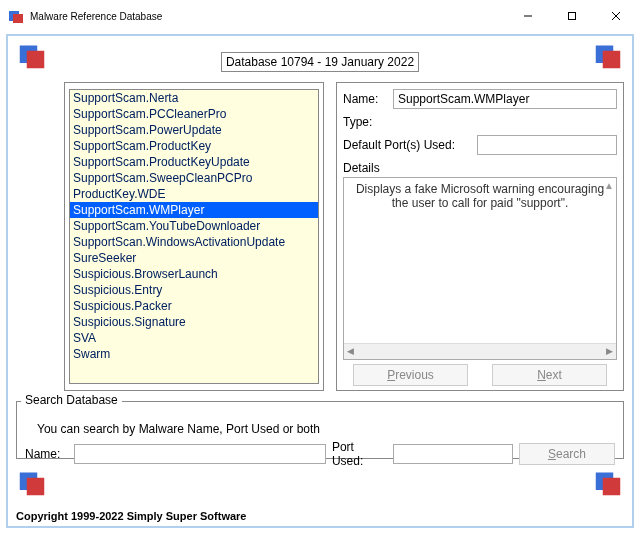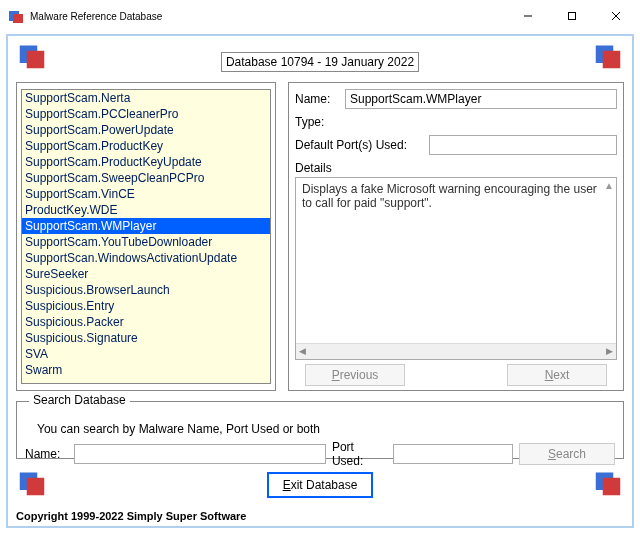--- a/index.html
+++ b/index.html
@@ -8,39 +8,39 @@
 .title-icon { width: 16px; height: 16px; margin: 0 6px; }
 .title-text { font-size: 10px; flex: 1; color: #000; }
 .win-btns { display: flex; }
 .win-btn { width: 44px; height: 30px; display: flex; align-items: center; justify-content: center; font-size: 11px; cursor: default; }
 .client { border: 2px solid #b0d0ee; margin: 2px 6px 6px 6px; height: 494px; background: #fff; display: flex; flex-direction: column; padding: 4px 8px 4px 8px; }
 .header-row { display: flex; align-items: center; justify-content: center; position: relative; height: 40px; margin-bottom: 4px; }
 .corner-icon { width: 28px; height: 28px; position: absolute; }
 .corner-icon.tl { left: 2px; top: 2px; }
 .corner-icon.tr { right: 2px; top: 2px; }
 .db-info { border: 1px solid #888; padding: 2px 4px; font-size: 12px; margin-top: 6px; }
-.main-row { display: flex; gap: 12px; height: 328px; }
+.main-row { display: flex; gap: 12px; height: 328px; margin-left: 48px; }
 .list-panel { border: 1px solid #888; width: 260px; display: flex; flex-direction: column; padding: 6px 4px 6px 4px; }
 .listbox { background: #ffffe0; border: 1px solid #888; flex: 1; overflow: hidden; font-size: 12px; line-height: 16px; }
 .list-item { padding: 0 3px; color: #002060; cursor: default; white-space: nowrap; }
 .list-item.selected { background: #0060ff; color: #fff; }
 .detail-panel { border: 1px solid #888; flex: 1; display: flex; flex-direction: column; padding: 6px 6px 4px 6px; }
 .field-row { display: flex; align-items: center; gap: 6px; margin-bottom: 6px; font-size: 12px; }
 .field-row label { width: 44px; }
 .field-row .textbox { border: 1px solid #aaa; flex: 1; padding: 2px 4px; height: 20px; }
 .field-row.ports label { width: 128px; }
 .detail-panel .dl { font-size: 12px; margin-bottom: 2px; }
-.details-area { border: 1px solid #aaa; flex: 1; position: relative; padding: 4px 6px; font-size: 12px; color: #333; }
+.details-area { border: 1px solid #aaa; flex: 1; position: relative; padding: 4px 6px; font-size: 12px; color: #333; text-align: center; }
 .scroll-hint { position: absolute; right: 2px; top: 2px; color: #999; font-size: 10px; }
 .hscroll { position: absolute; bottom: 0; left: 0; right: 0; height: 16px; background: #f0f0f0; border-top: 1px solid #ddd; display: flex; align-items: center; justify-content: space-between; padding: 0 3px; color: #888; font-size: 9px; }
 .nav-row { display: flex; justify-content: space-between; padding: 4px 10px 0 10px; }
-.nav-btn { width: 100px; height: 22px; border: 1px solid #ccc; background: #f6f6f6; font-size: 12px; color: #888; cursor: default; }
+.nav-btn { width: 115px; height: 22px; border: 1px solid #ccc; background: #f6f6f6; font-size: 12px; color: #888; cursor: default; }
 .nav-btn u { text-decoration: underline; }
 .search-panel { border: 1px solid #888; margin-top: 10px; padding: 2px 8px 8px 8px; position: relative; height: 58px; }
-.search-panel legend { position: absolute; top: -9px; left: 12px; background: #fff; padding: 0 4px; font-size: 12px; }
+.search-panel legend { position: absolute; top: -9px; left: 4px; background: #fff; padding: 0 4px; font-size: 12px; }
 .search-hint { font-size: 12px; margin: 18px 0 4px 12px; }
 .search-row { display: flex; align-items: center; gap: 6px; font-size: 12px; }
 .search-row label.nm { width: 44px; }
 .search-row .sin { border: 1px solid #aaa; height: 20px; }
 #si-name { width: 260px; }
 #si-port { width: 120px; }
 .search-btn { margin-left: auto; width: 99px; height: 22px; border: 1px solid #ccc; background: #f6f6f6; color: #888; font-size: 12px; }
 .bottom-row { display: flex; align-items: center; justify-content: center; position: relative; height: 48px; margin-top: 4px; }
 .bottom-row .corner-icon.bl { left: 2px; top: 6px; position: absolute; }
 .bottom-row .corner-icon.br { right: 2px; top: 6px; position: absolute; }
@@ -94,21 +94,20 @@
 
   <div class="main-row">
     <div class="list-panel">
       <div class="listbox" id="listbox">
           <div class="list-item">SupportScam.Nerta</div>
           <div class="list-item">SupportScam.PCCleanerPro</div>
           <div class="list-item">SupportScam.PowerUpdate</div>
           <div class="list-item">SupportScam.ProductKey</div>
           <div class="list-item">SupportScam.ProductKeyUpdate</div>
           <div class="list-item">SupportScam.SweepCleanPCPro</div>
-          <div class="list-item">SupportScam.VinCE</div>
           <div class="list-item">ProductKey.WDE</div>
           <div class="list-item selected">SupportScam.WMPlayer</div>
           <div class="list-item">SupportScam.YouTubeDownloader</div>
           <div class="list-item">SupportScan.WindowsActivationUpdate</div>
           <div class="list-item">SureSeeker</div>
           <div class="list-item">Suspicious.BrowserLaunch</div>
           <div class="list-item">Suspicious.Entry</div>
           <div class="list-item">Suspicious.Packer</div>
           <div class="list-item">Suspicious.Signature</div>
           <div class="list-item">SVA</div>
@@ -154,21 +153,20 @@
       <input id="si-port" class="sin" value="" style="">
       <button class="search-btn"><u>S</u><span>earch</span></button>
     </div>
   </div>
 
   <div class="bottom-row">
     <svg class="corner-icon bl app-shield" viewBox="0 0 16 16">
         <rect x="1" y="2" width="10" height="10" fill="#3a6fd8"></rect>
         <rect x="5" y="5" width="10" height="10" fill="#d03a3a"></rect>
       </svg>
-    <button class="exit-btn"><u>E</u><span>xit Database</span></button>
     <svg class="corner-icon br app-shield" viewBox="0 0 16 16">
         <rect x="1" y="2" width="10" height="10" fill="#3a6fd8"></rect>
         <rect x="5" y="5" width="10" height="10" fill="#d03a3a"></rect>
       </svg>
   </div>
 
   <div class="copyright">Copyright 1999-2022 Simply Super Software</div>
 
 </div>
 

